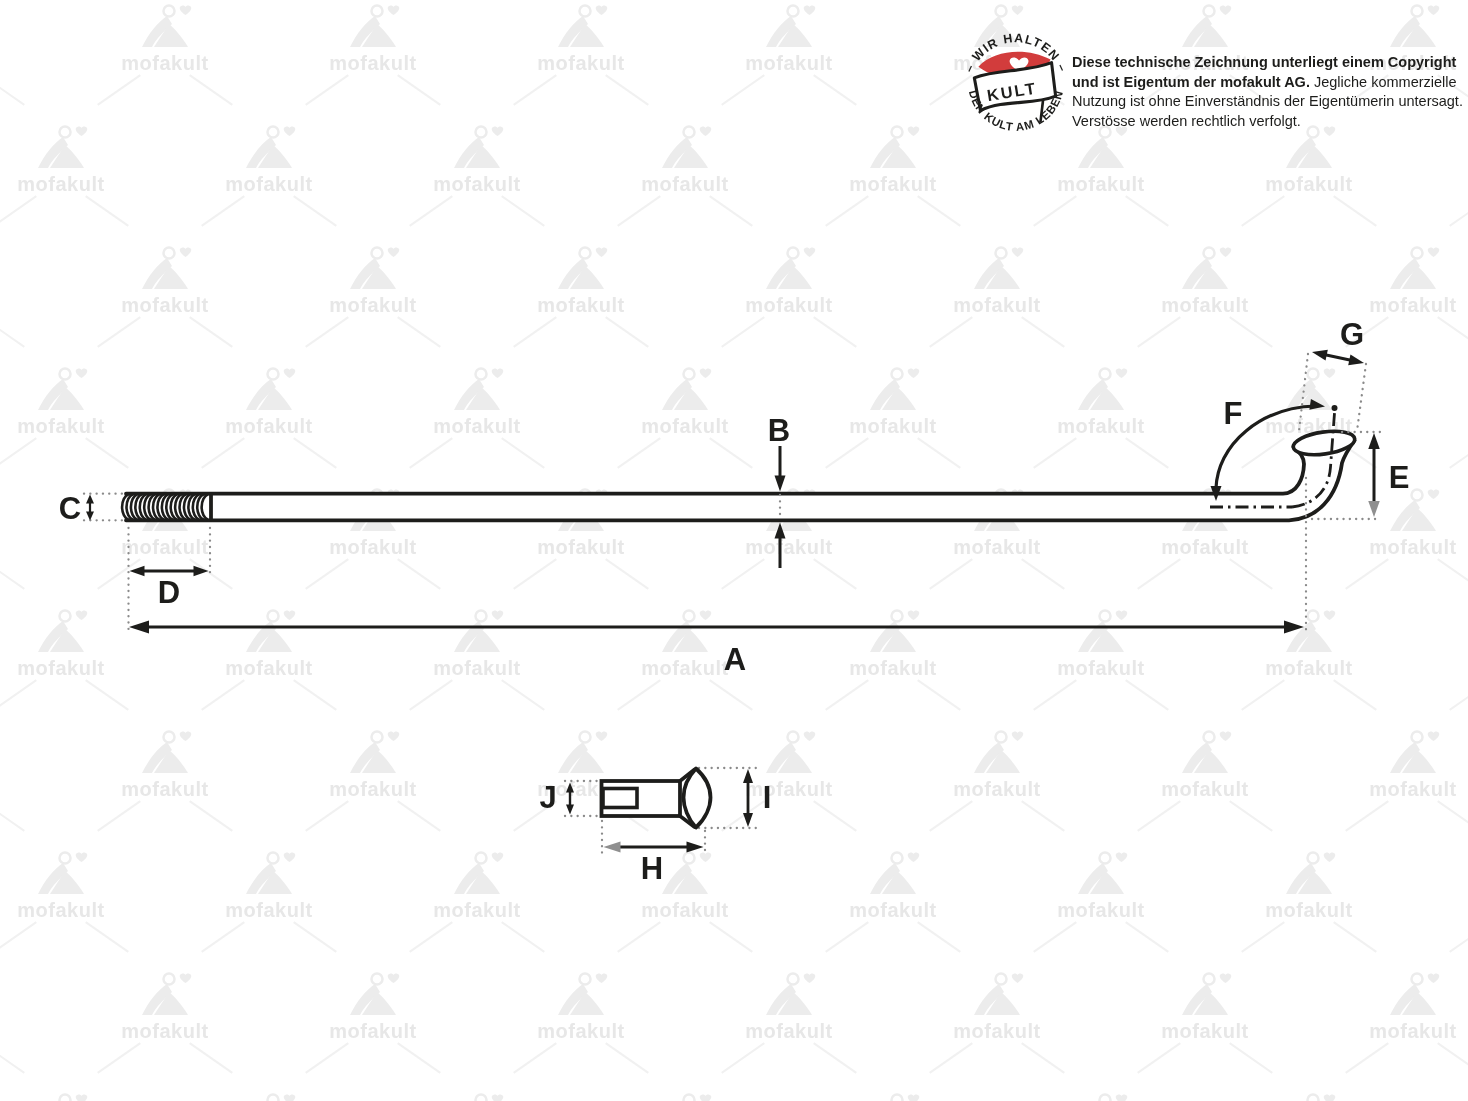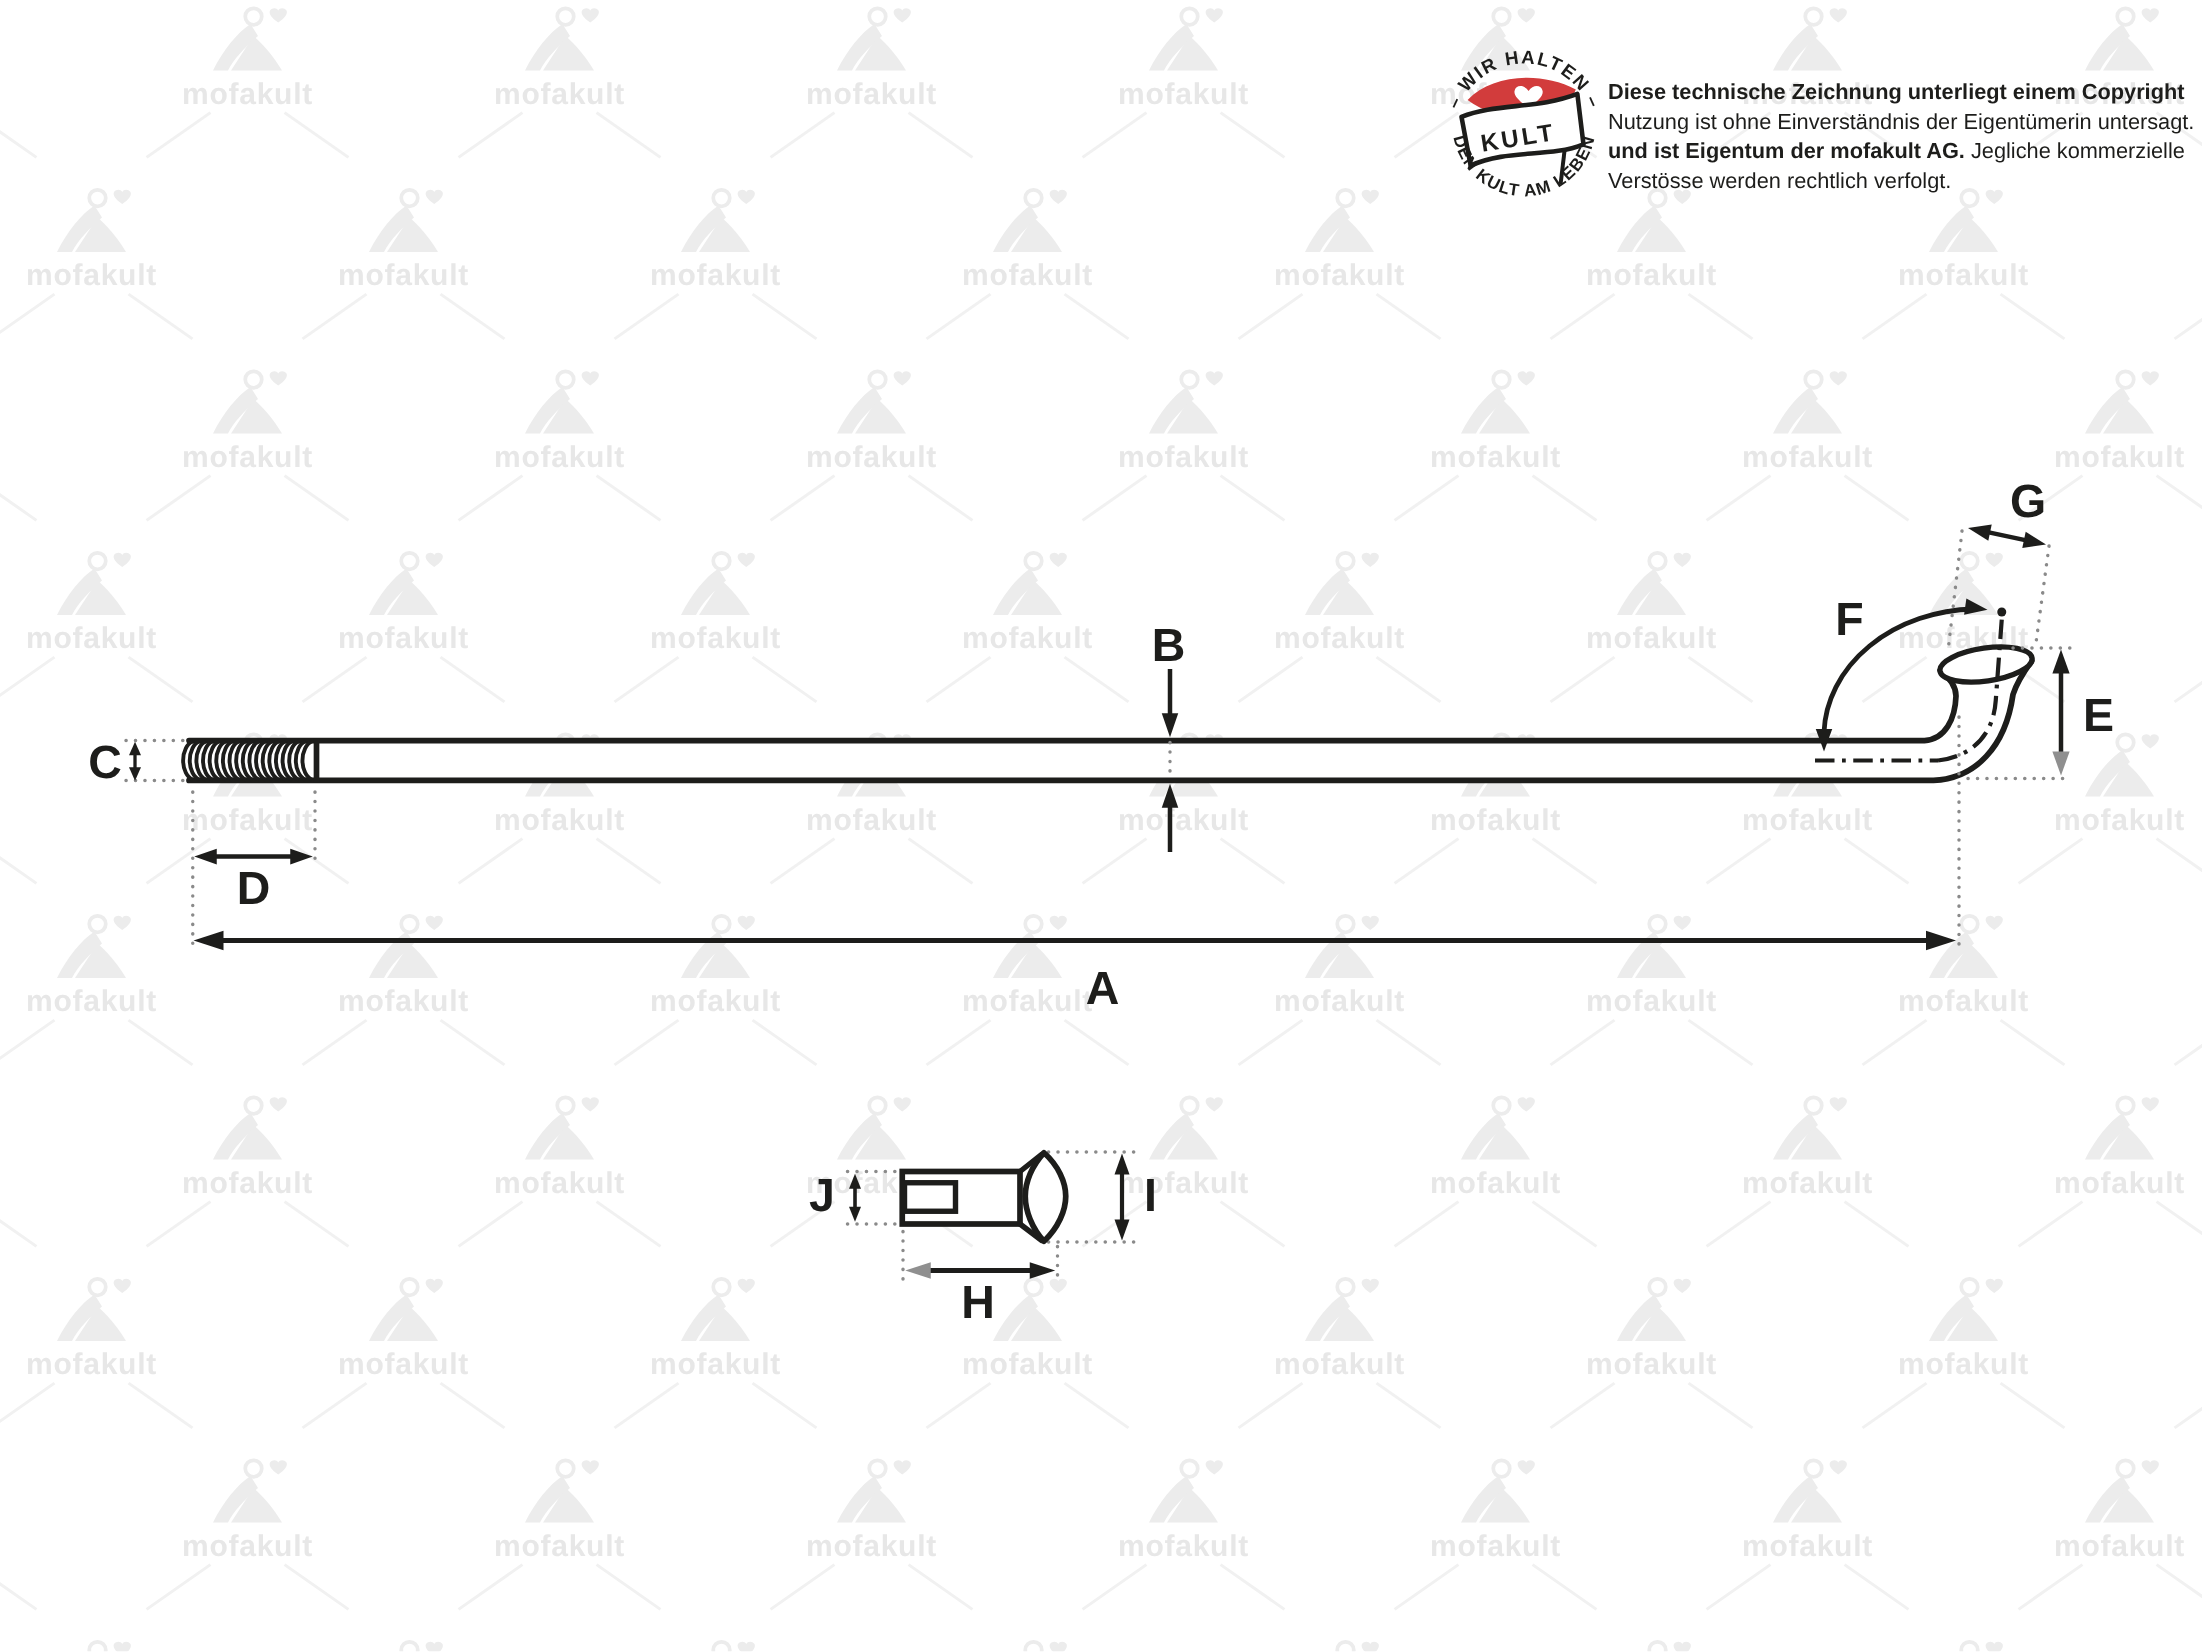--- a/index.html
+++ b/index.html
@@ -834,22 +834,22 @@
         <textPath href="#arcT" startOffset="50%">– WIR HALTEN –</textPath>
       </text>
       <text font-size="11.2" font-weight="bold" letter-spacing="0.8" fill="#1d1d1b" text-anchor="middle">
         <textPath href="#arcB" startOffset="50%">DEN KULT AM LEBEN</textPath>
       </text>
     </svg>
   </div>
 
   <div class="copyright">
     <div class="cr-line"><span class="b">Diese technische Zeichnung unterliegt einem Copyright</span><span></span></div>
+    <div class="cr-line"><span class="b">und ist Eigentum der mofakult AG.</span><span> Jegliche kommerzielle</span></div>
     <div class="cr-line"><span class="b"></span><span>Nutzung ist ohne Einverständnis der Eigentümerin untersagt.</span></div>
-    <div class="cr-line"><span class="b">und ist Eigentum der mofakult AG.</span><span> Jegliche kommerzielle</span></div>
     <div class="cr-line"><span class="b"></span><span>Verstösse werden rechtlich verfolgt.</span></div>
   </div>
 
   <svg id="drawing" width="1468" height="1101" viewBox="0 0 1468 1101">
       <path d="M 126,493.7 L 1283,493.7 C 1297,493 1303.5,479 1304,464 C 1304,458 1300,452 1293.5,446.8 L 1354.5,440.5 C 1349.5,447.5 1344.5,455 1342,463 C 1337,498 1317,519 1289,520.3 L 126,520.3 Z" fill="#ffffff" stroke="none"></path>
       <path d="M 126,493.7 L 1283,493.7 C 1297,493 1303.5,479 1304,464 C 1304,458 1300,452 1293.5,446.8" fill="none" stroke="#1d1d1b" stroke-width="3.8" stroke-linecap="round"></path>
       <path d="M 126,520.3 L 1289,520.3 C 1317,519 1337,498 1342,463 C 1344.5,455 1349.5,447.5 1354.5,440.5" fill="none" stroke="#1d1d1b" stroke-width="3.8" stroke-linecap="round"></path>
       <ellipse cx="1324" cy="443" rx="31" ry="11" transform="rotate(-8 1324 443)" fill="#ffffff" stroke="#1d1d1b" stroke-width="3.6"></ellipse>
       <path d="M 128.5,494.2 A 8.5 13.2 0 0 0 128.5,519.8" fill="none" stroke="#1d1d1b" stroke-width="2.6"></path>
       <path d="M 132.92,494.2 A 8.5 13.2 0 0 0 132.92,519.8" fill="none" stroke="#1d1d1b" stroke-width="2.6"></path>

